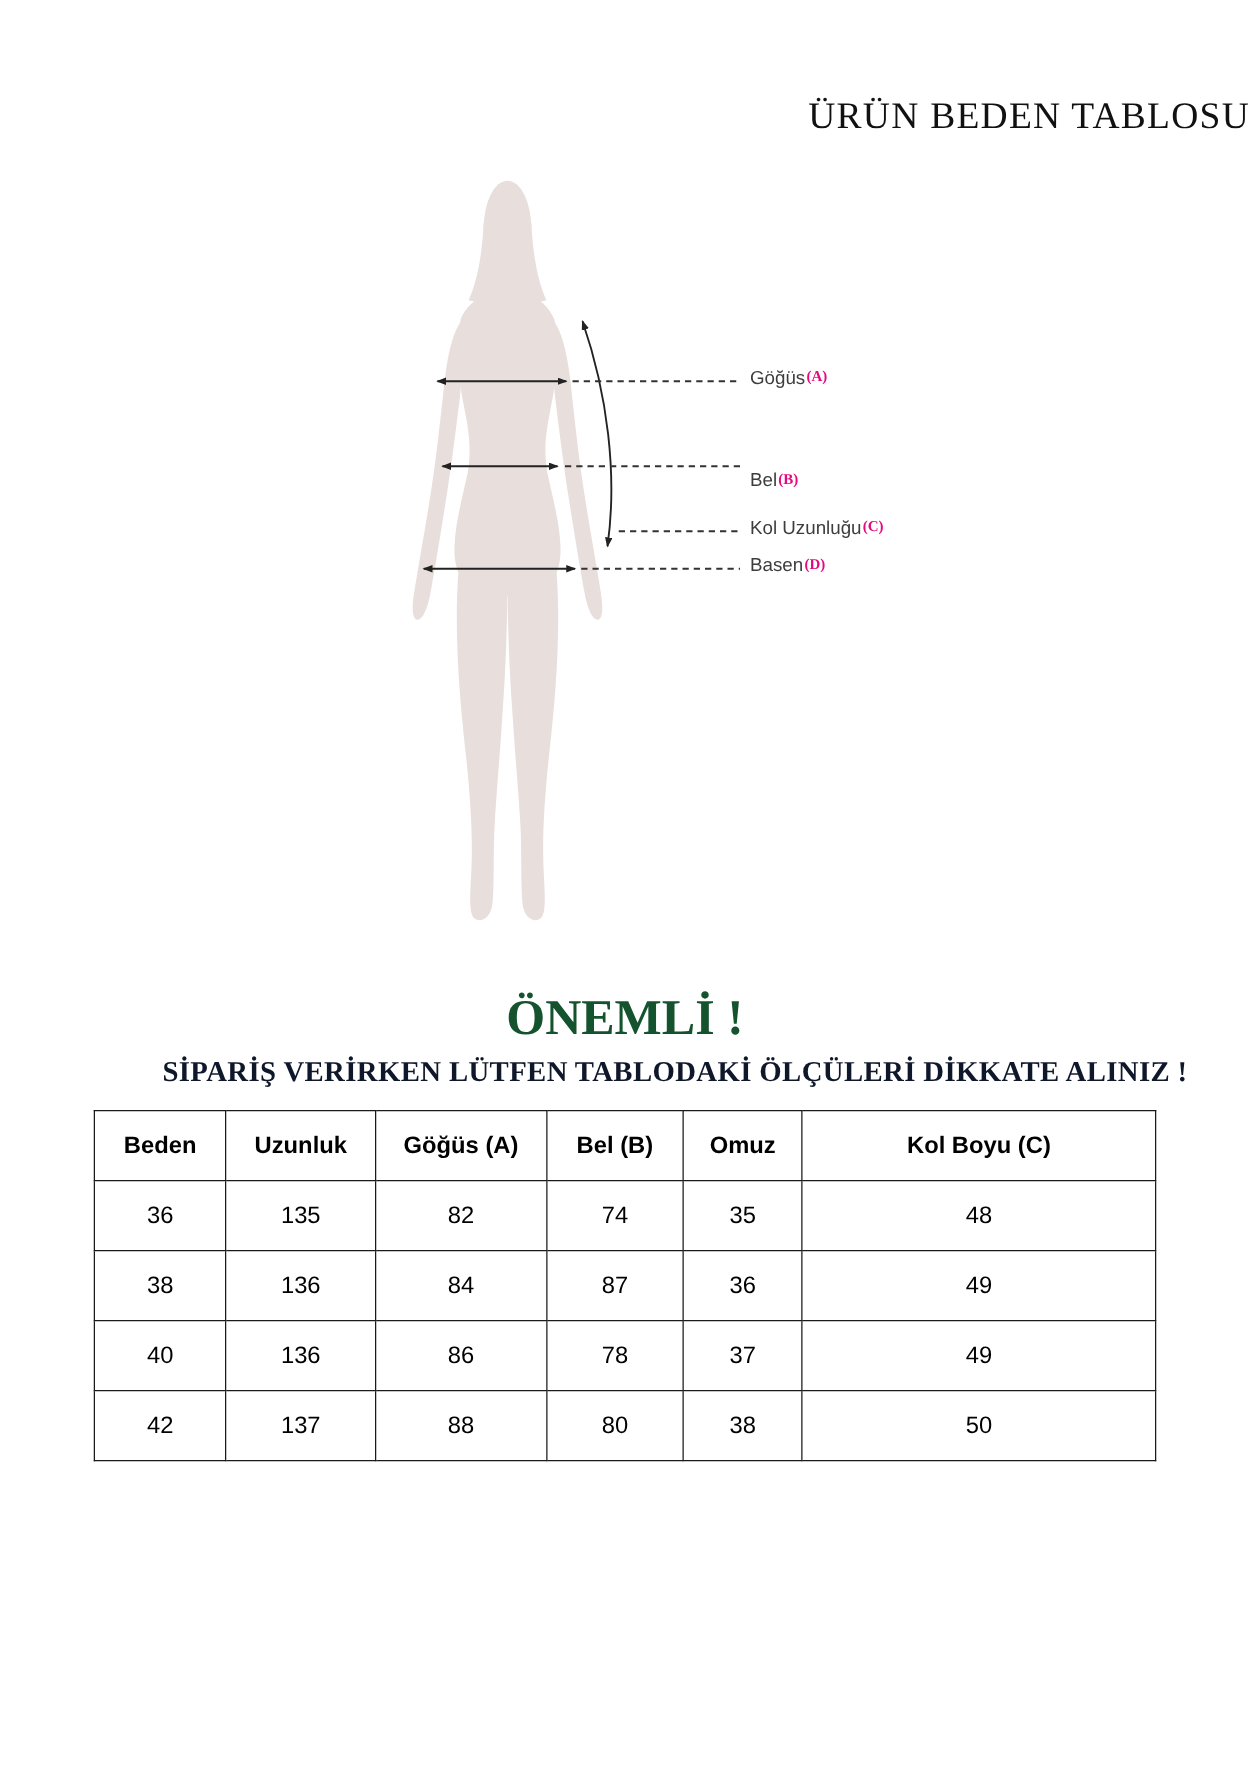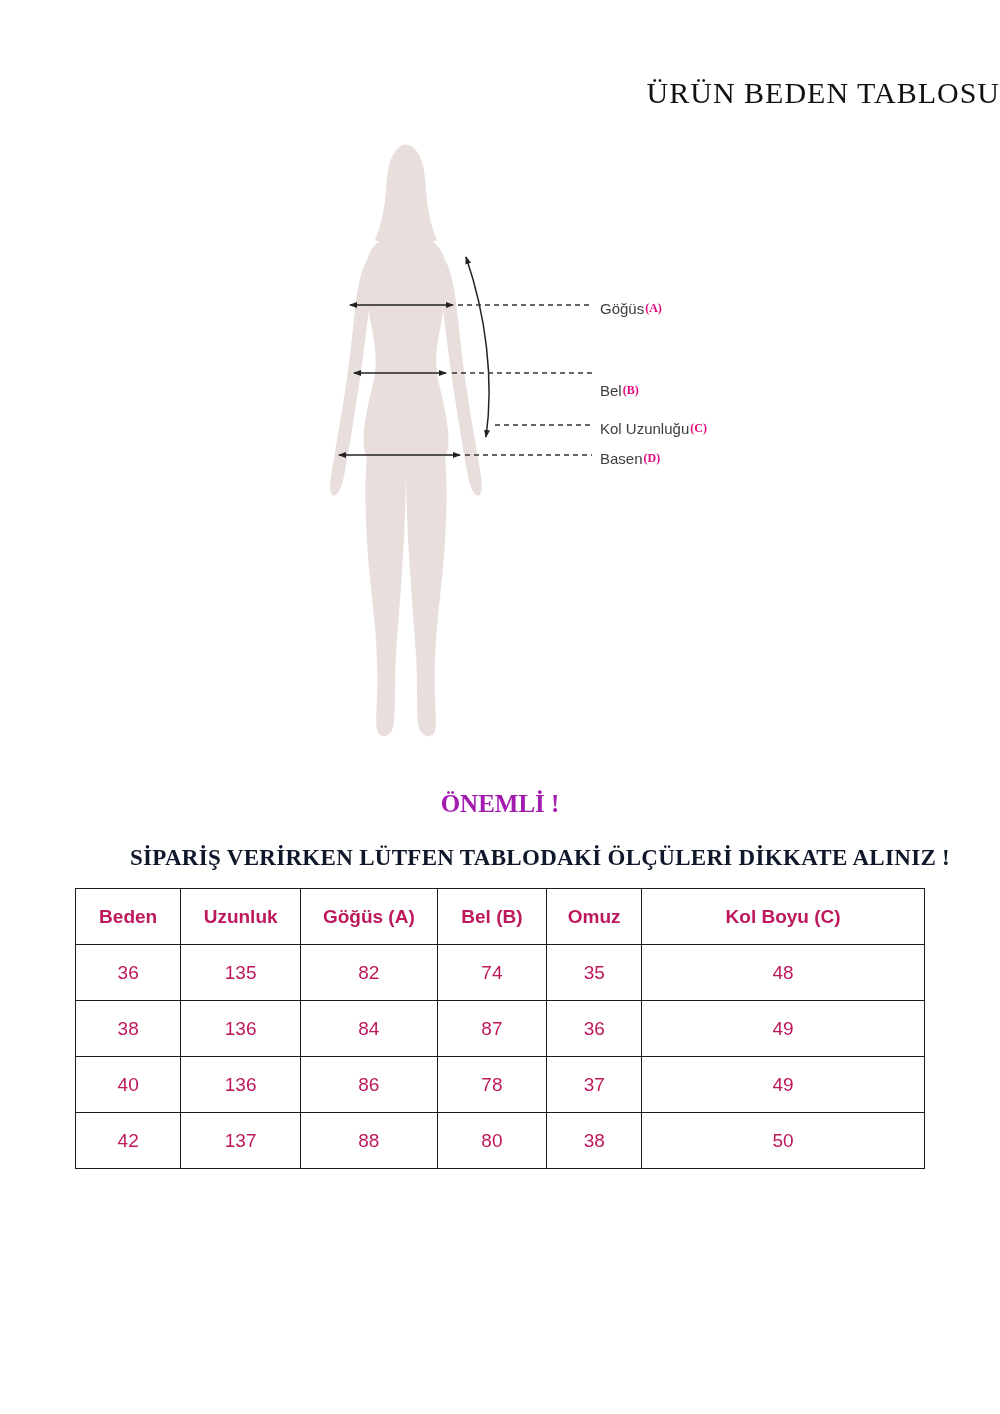--- a/index.html
+++ b/index.html
@@ -51,43 +51,43 @@
     left: 0;
     width: 460px;
     height: 618px;
   }
   .measure-label {
     position: absolute;
     left: 300px;
     white-space: nowrap;
     font-size: 15px;
     color: #3d3d3d;
-    line-height: 27px;
+    line-height: 16px;
   }
   .measure-label .code {
     font-family: "Liberation Serif", serif;
     font-size: 12px;
     font-weight: bold;
     color: #e5097f;
     position: relative;
     top: -2px;
     margin-left: 1px;
   }
 
   
   .warning-heading {
     position: absolute;
     top: 790px;
     left: 0;
     width: 100%;
     text-align: center;
     font-family: "Liberation Serif", serif;
     font-weight: bold;
-    font-size: 25px;
-    color: #a21caf;
+    font-size: 40px;
+    color: #14532d;
   }
   .warning-message {
     position: absolute;
     top: 845px;
     left: 0;
     width: 100%;
     text-align: center;
     font-family: "Liberation Serif", serif;
     font-weight: bold;
     font-size: 23px;
@@ -108,21 +108,21 @@
     border-collapse: collapse;
     table-layout: fixed;
   }
   table.size-table th,
   table.size-table td {
     border: 1px solid #1a1a1a;
     text-align: center;
     vertical-align: middle;
     height: 55px;
     font-size: 19px;
-    color: #be185d;
+    color: #000000;
     padding: 0 6px;
   }
   table.size-table th {
     font-weight: bold;
   }
   col.c-beden   { width: 12.4%; }
   col.c-uzunluk { width: 14.1%; }
   col.c-gogus   { width: 16.1%; }
   col.c-bel     { width: 12.9%; }
   col.c-omuz    { width: 11.2%; }

